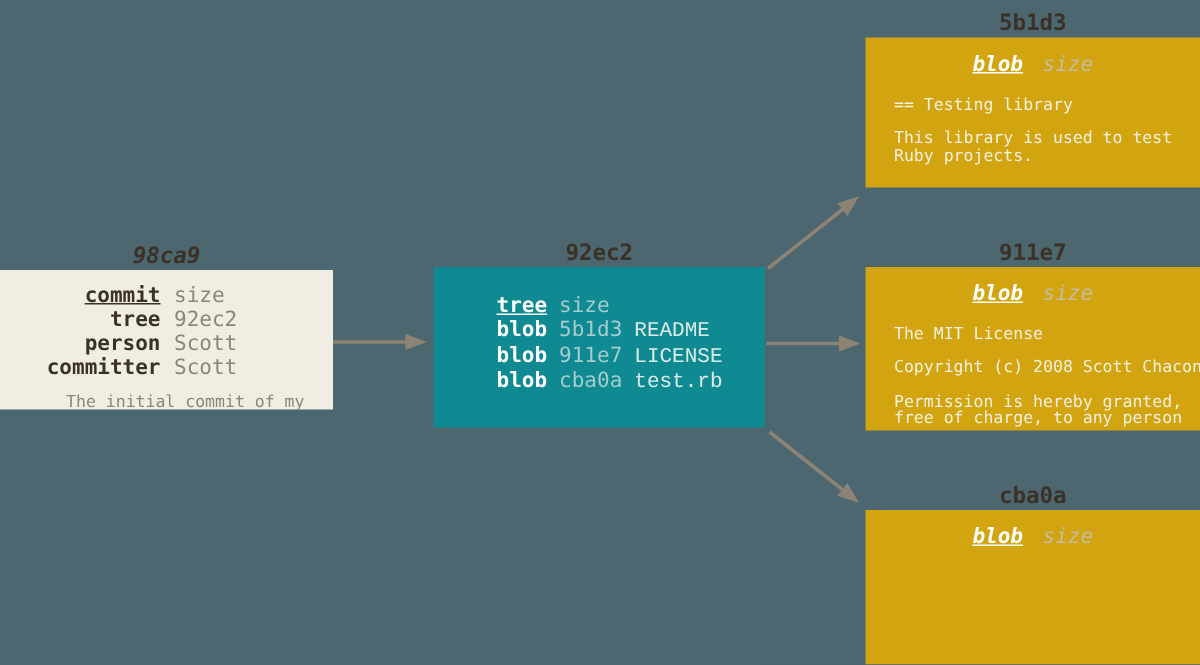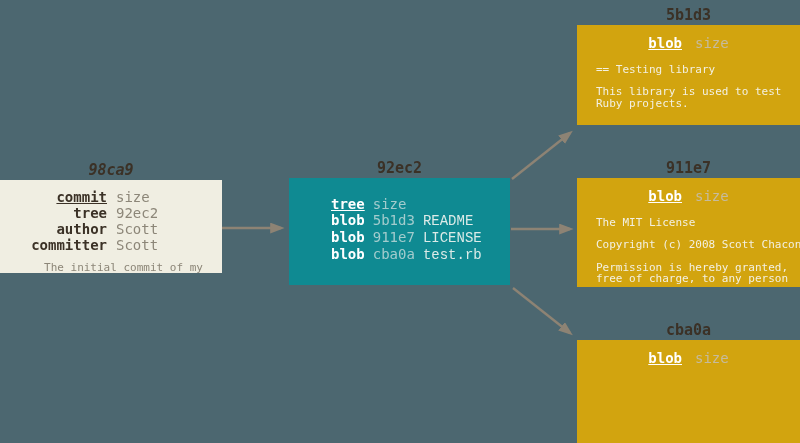--- a/index.html
+++ b/index.html
@@ -94,21 +94,21 @@
     position: absolute;
     left: 577px;
     width: 223px;
     background: var(--card-gold);
     padding-top: 10px;
     overflow: hidden;
   }
   .blob-box.b1 { top: 25px; height: 100px; }
   .blob-box.b2 { top: 178px; height: 109px; }
   .blob-box.b3 { top: 340px; height: 103px; }
-  .blob-header { text-align: center; font-size: 14px; line-height: 16px; }
+  .blob-header { text-align: center; font-size: 14px; line-height: 16px; font-style: italic; }
   .blob-header .b {
     font-weight: bold;
     color: var(--ink-white);
     text-decoration: underline;
     margin-right: 13px;
   }
   .blob-header .s { color: var(--gold-muted); }
   .blob-content {
     margin: 13px 0 0 19px;
     font-size: 11px;
@@ -138,21 +138,21 @@
   <div class="commit-box">
     <div class="commit-row">
       <span class="lbl u">commit</span>
       <span class="val">size</span>
     </div>
     <div class="commit-row">
       <span class="lbl">tree</span>
       <span class="val">92ec2</span>
     </div>
     <div class="commit-row">
-      <span class="lbl">author</span>
+      <span class="lbl">person</span>
       <span class="val">Scott</span>
     </div>
     <div class="commit-row">
       <span class="lbl">committer</span>
       <span class="val">Scott</span>
     </div>
     <div class="commit-desc">The initial commit of my project</div>
   </div>
 
   <div class="card-title" style="left:289px; top:160px; width:221px;">92ec2</div>

